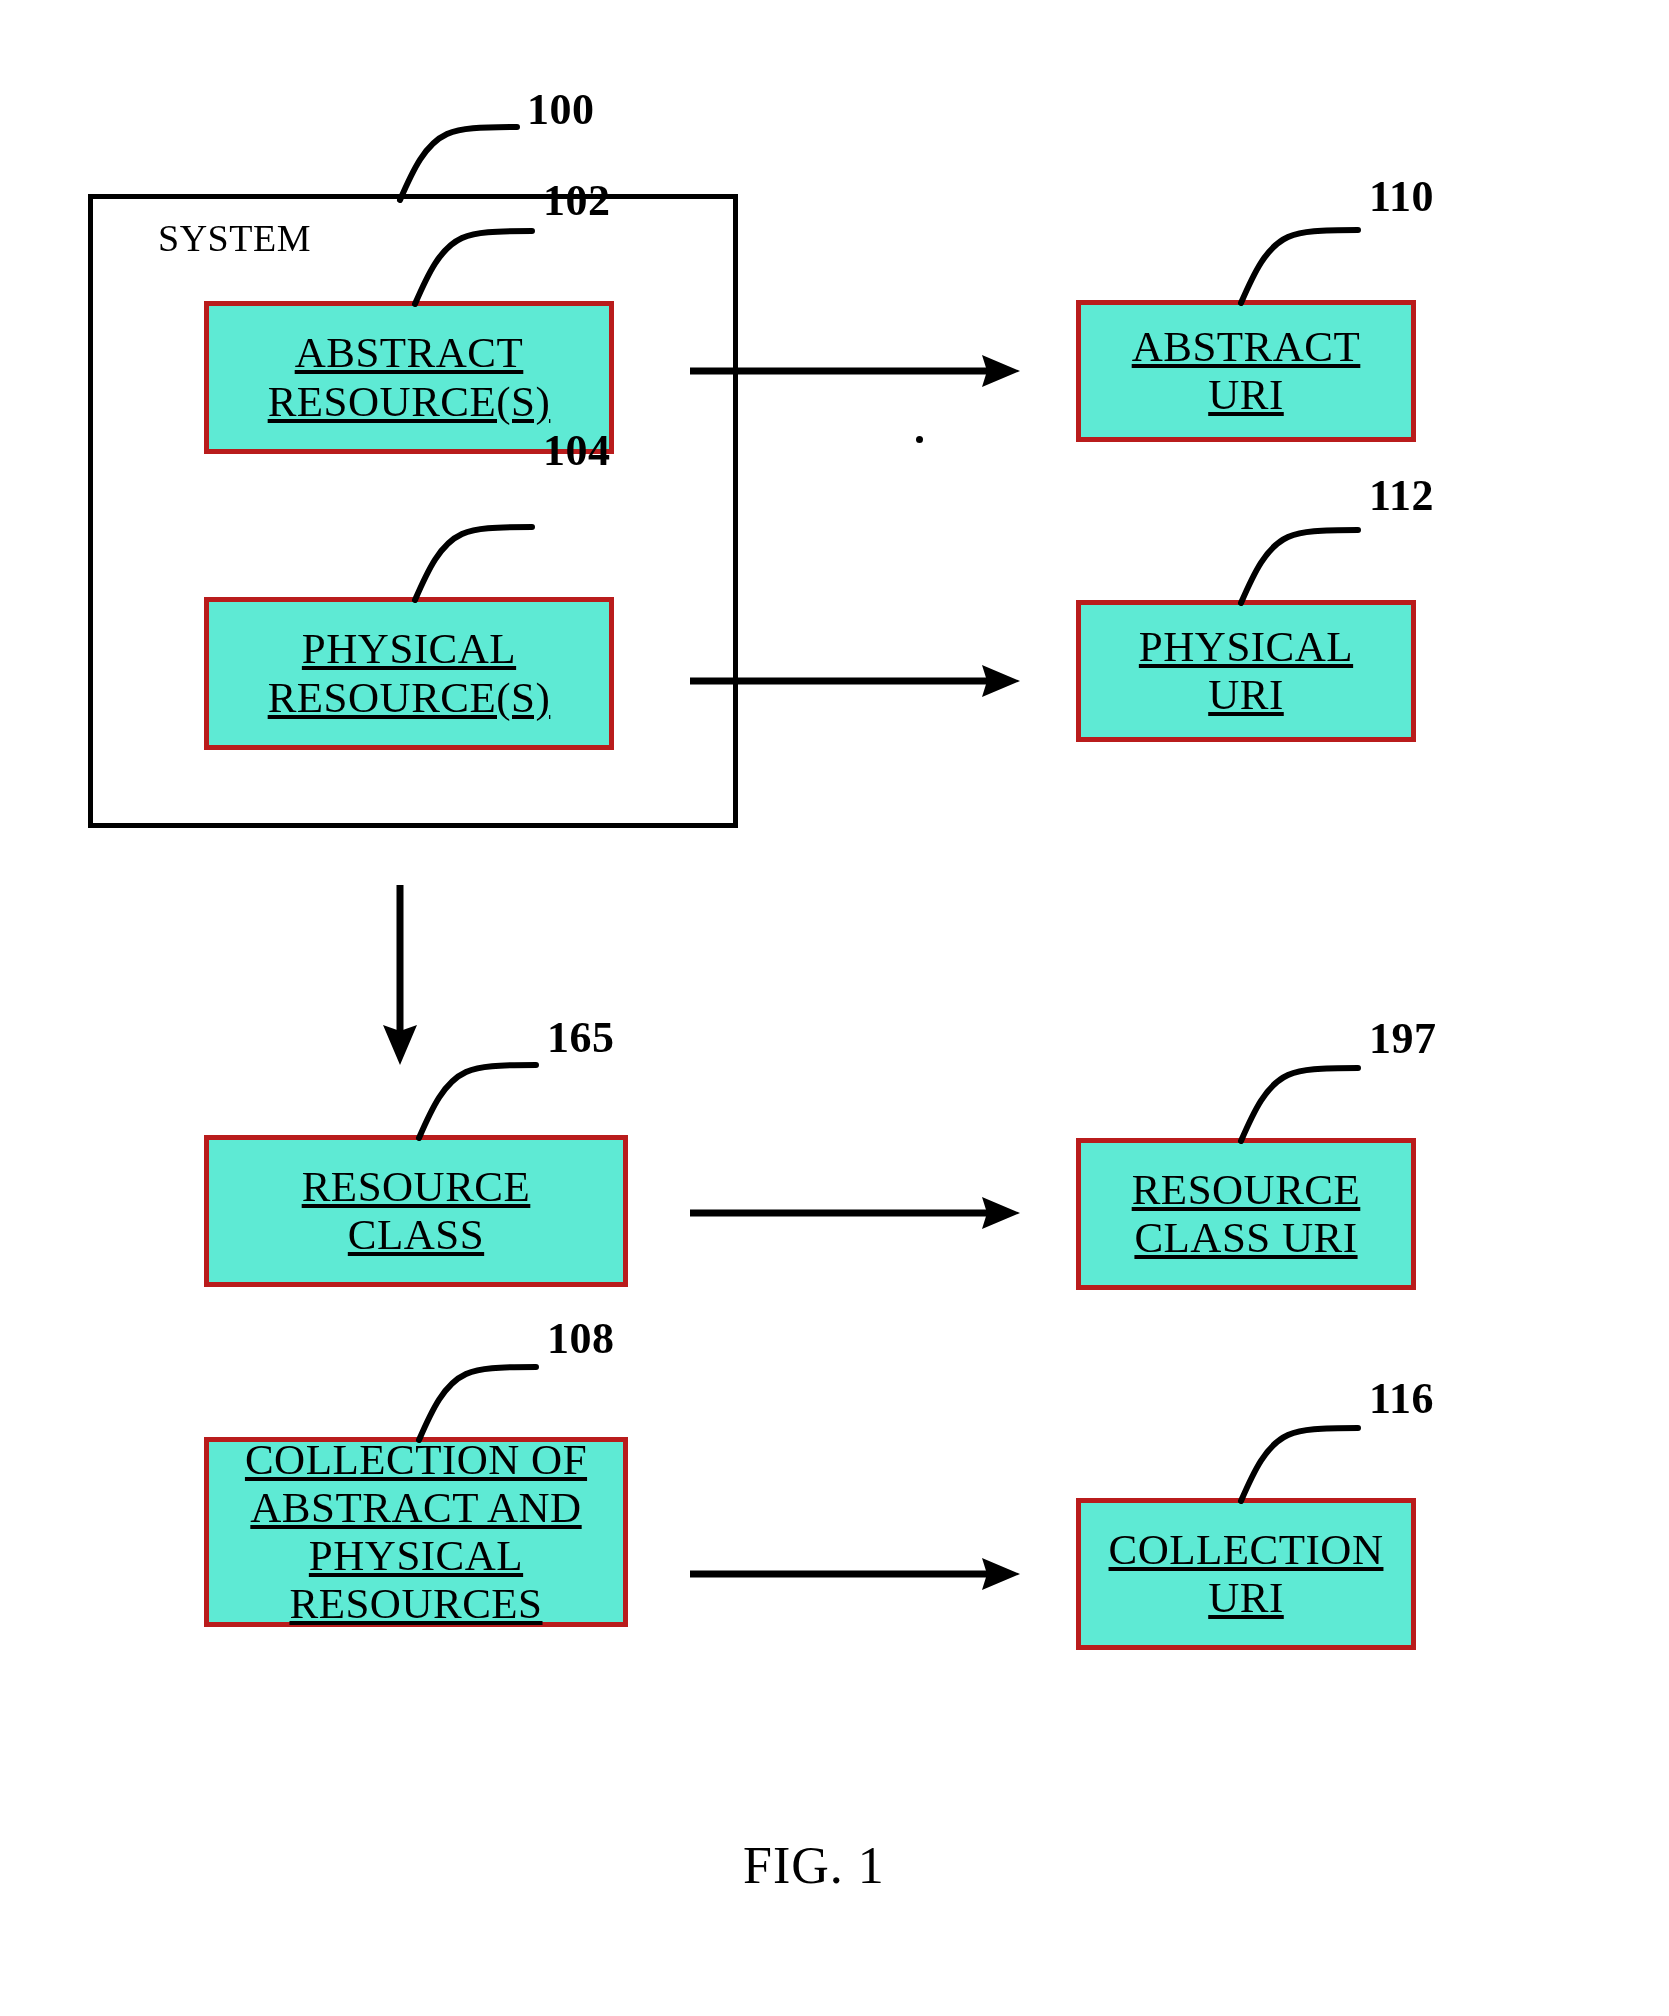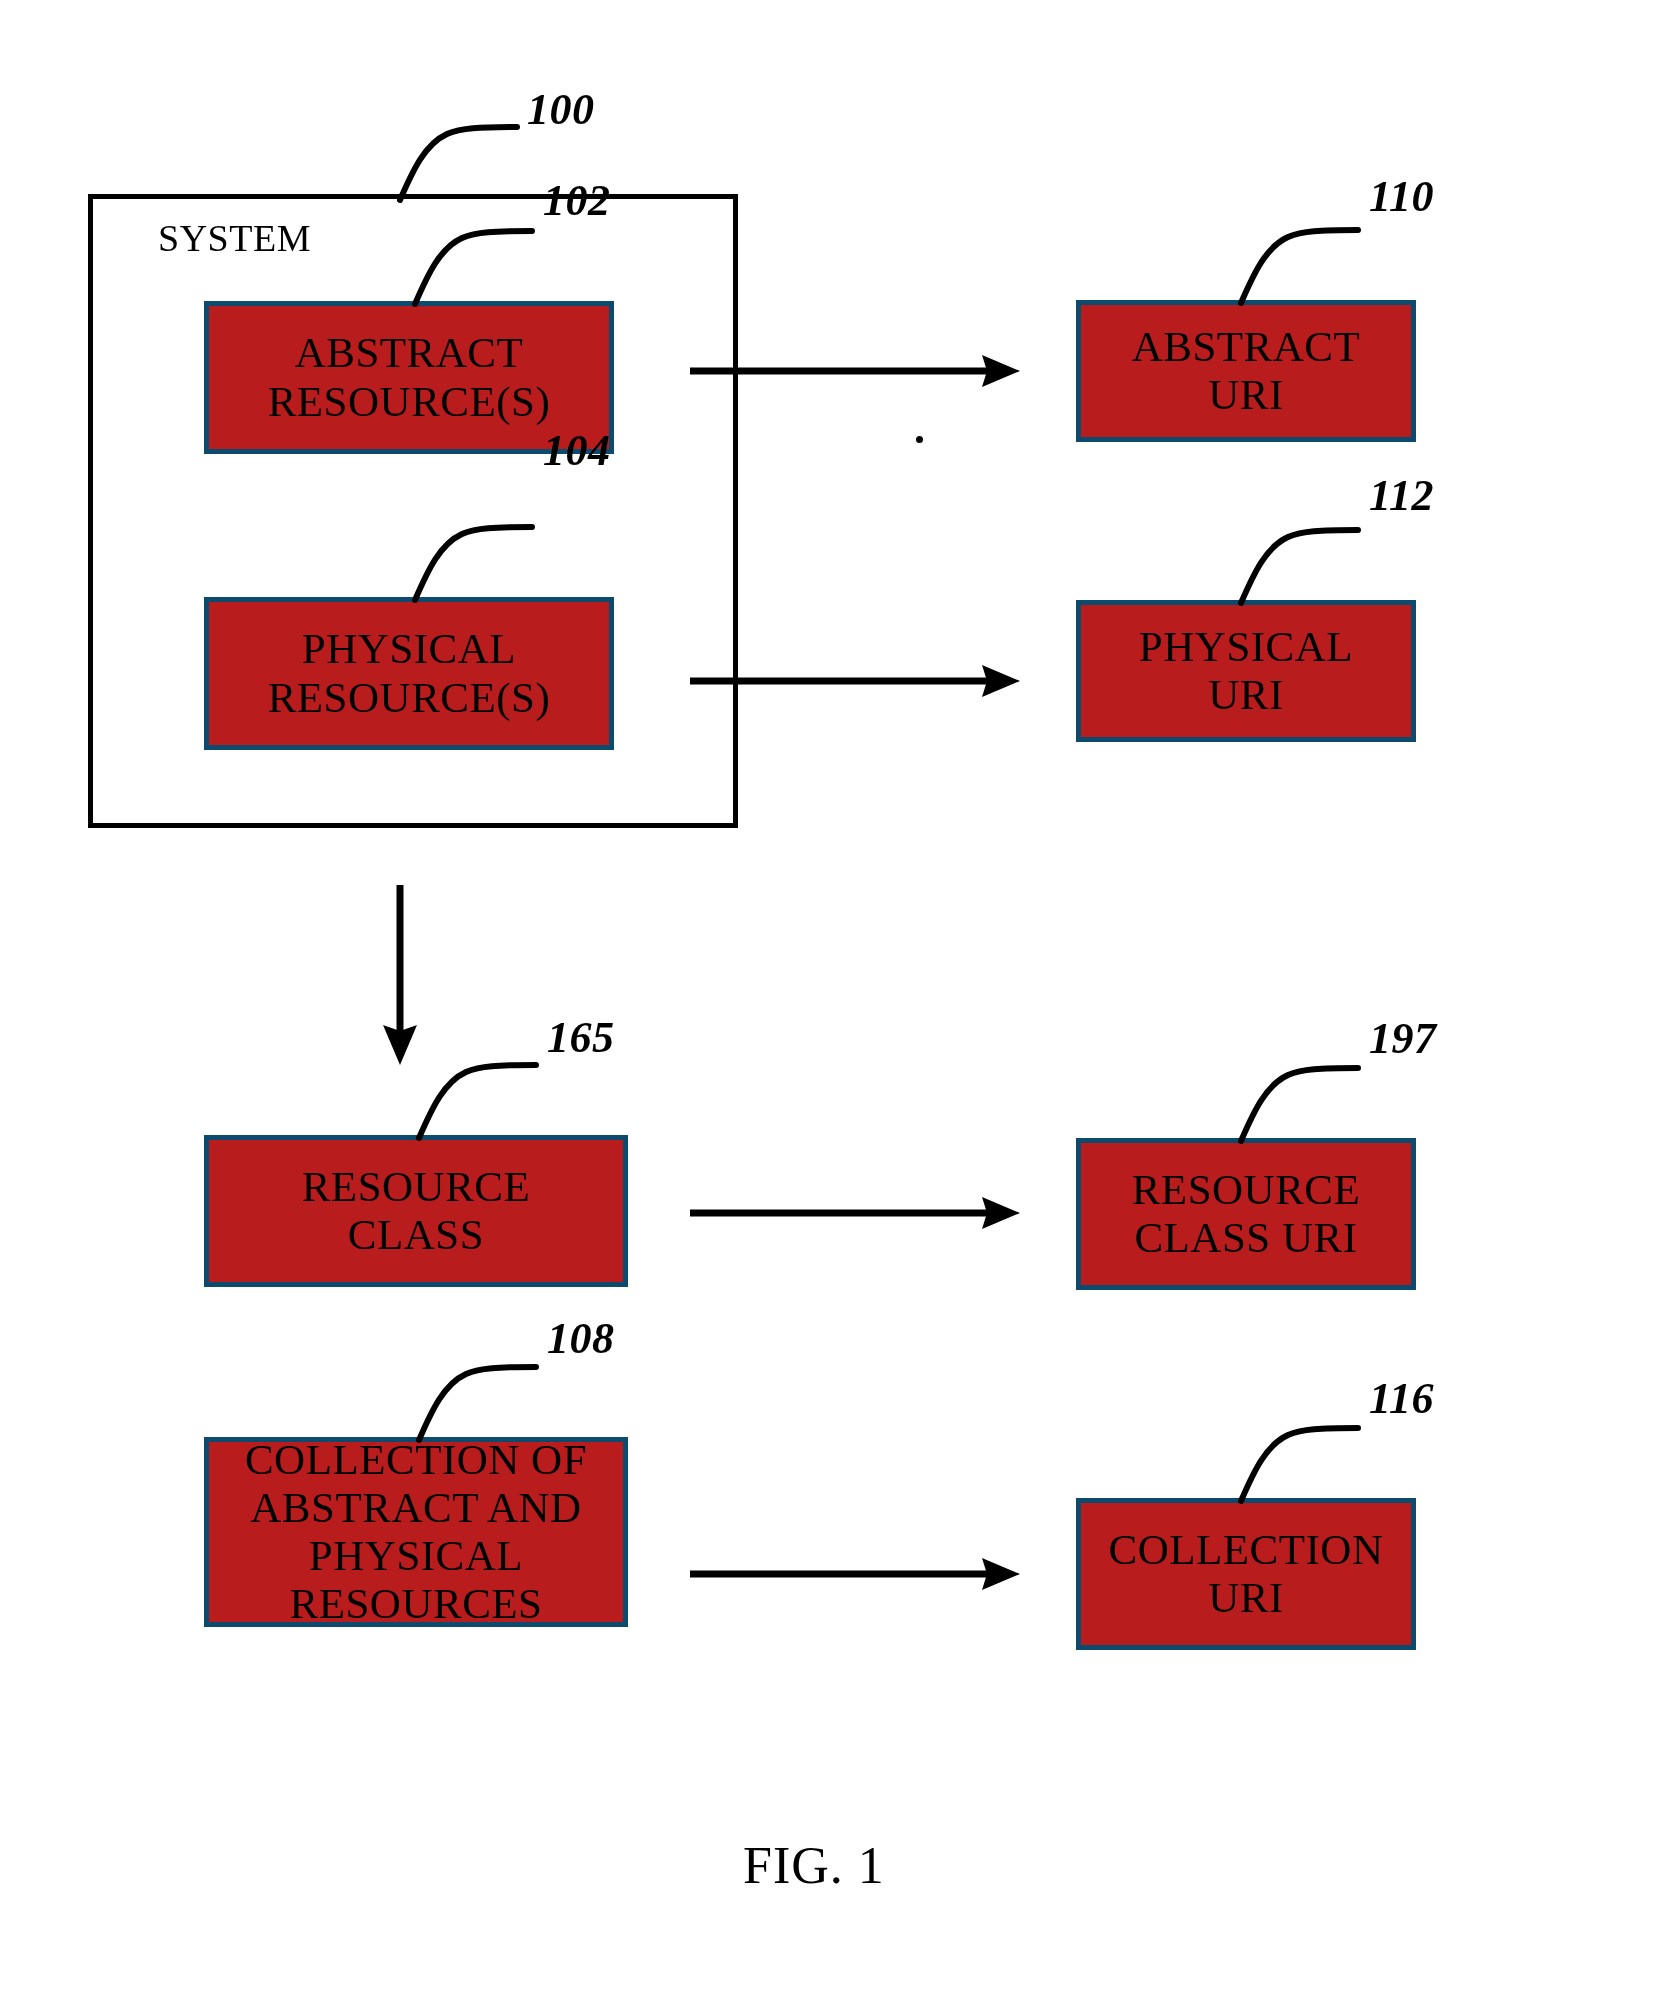--- a/index.html
+++ b/index.html
@@ -17,27 +17,28 @@
   }
   #figure-canvas {
     position: absolute;
     left: 0;
     top: 0;
     width: 1669px;
     height: 2016px;
   }
   .node {
     position: absolute;
-    border: 5px solid #0c4a6e;
-    background: #b91c1c;
+    border: 5px solid #b91c1c;
+    background: #5eead4;
     box-sizing: border-box;
     display: flex;
     align-items: center;
     justify-content: center;
     text-align: center;
+    text-decoration: underline;
   }
   .node-label {
     font-size: 43px;
     line-height: 1.12;
     letter-spacing: 0.5px;
     white-space: pre-line;
     padding: 0 6px;
   }
   #system-container {
     position: absolute;
@@ -51,21 +52,20 @@
     letter-spacing: 0.5px;
     white-space: nowrap;
   }
   .ref-num {
     position: absolute;
     font-size: 44px;
     font-weight: bold;
     font-family: "Liberation Serif", "DejaVu Serif", serif;
     letter-spacing: 0.5px;
     white-space: nowrap;
-    font-style: italic;
   }
   .leader {
     position: absolute;
     pointer-events: none;
   }
   .arrow-svg {
     position: absolute;
     pointer-events: none;
   }
   #fig-caption {

